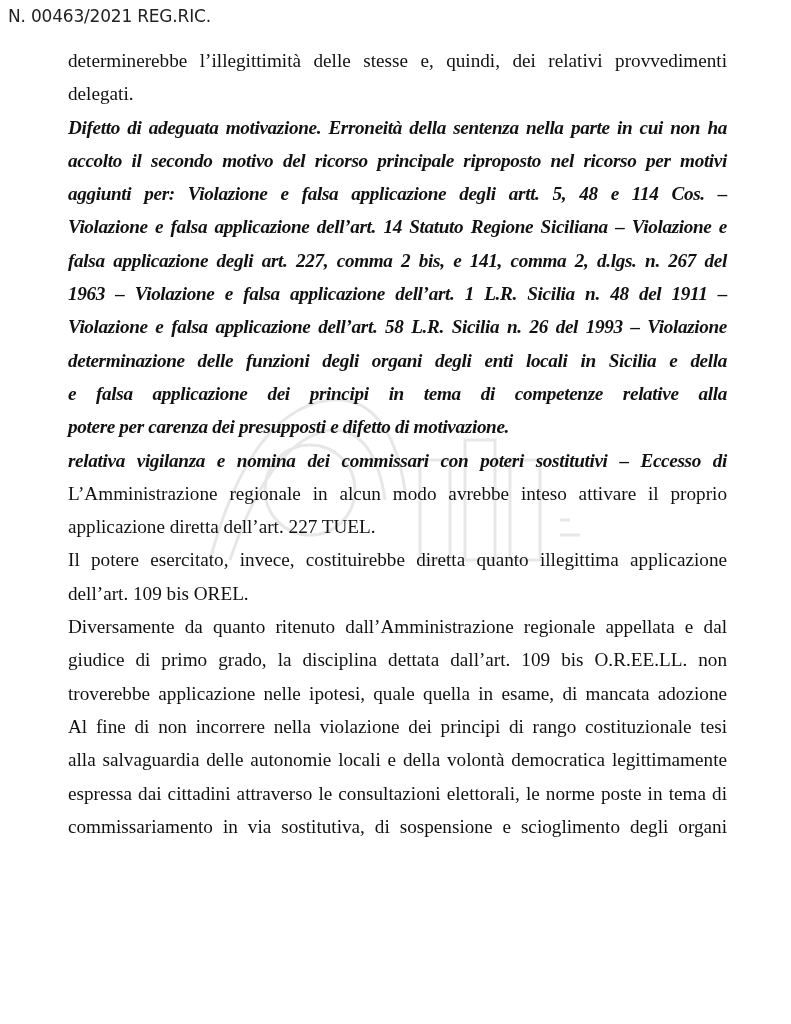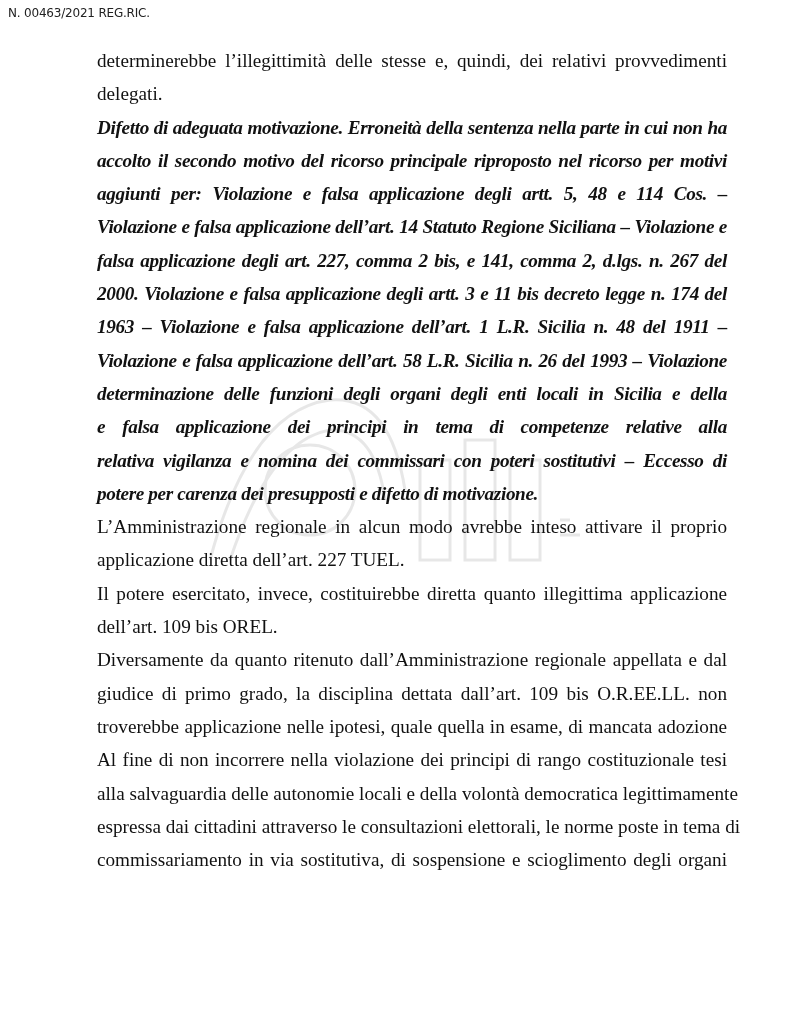--- a/index.html
+++ b/index.html
@@ -2,30 +2,30 @@
 <html><head>
 <meta charset="utf-8">
 <style>
   html, body { margin: 0; padding: 0; background: #ffffff; }
   body {
     width: 791px; height: 1024px; position: relative; overflow: hidden;
     font-family: "Liberation Serif", serif; color: #111111;
   }
   .header {
     position: absolute; left: 8px; top: 6px;
-    font-family: "DejaVu Sans", sans-serif; font-size: 12px; color: #222;
+    font-family: "DejaVu Sans", sans-serif; font-size: 17px; color: #222;
     letter-spacing: -0.2px;
   }
   .body-text {
     position: absolute; left: 68px; top: 44px; width: 659px;
   }
   .line {
     display: block; height: 33.3px; line-height: 33.3px;
     font-size: 19.2px; white-space: nowrap;
-    text-align: justify; text-align-last: justify; margin-left: 29px;
+    text-align: justify; text-align-last: justify;
   }
   .line.last { text-align-last: left; }
   .it { font-style: italic; font-size: 19.6px; letter-spacing: -0.35px; font-weight: bold; }
   .watermark {
     position: absolute; left: 190px; top: 370px; width: 420px; height: 200px;
     opacity: 0.09; pointer-events: none;
   }
 </style>
 </head>
 <body>
@@ -50,27 +50,26 @@
     <span class="line">determinerebbe l’illegittimità delle stesse e, quindi, dei relativi provvedimenti</span>
     <span class="line last">delegati.</span>
   </div>
 
   <div class="it">
     <span class="line">Difetto di adeguata motivazione. Erroneità della sentenza nella parte in cui non ha</span>
     <span class="line">accolto il secondo motivo del ricorso principale riproposto nel ricorso per motivi</span>
     <span class="line">aggiunti per: Violazione e falsa applicazione degli artt. 5, 48 e 114 Cos. –</span>
     <span class="line">Violazione e falsa applicazione dell’art. 14 Statuto Regione Siciliana – Violazione e</span>
     <span class="line">falsa applicazione degli art. 227, comma 2 bis, e 141, comma 2, d.lgs. n. 267 del</span>
-    <span class="line">2000. Violazione e falsa applicazione degli artt. 3 e 11 bis decreto legge n. 174 del</span>
     <span class="line">1963 – Violazione e falsa applicazione dell’art. 1 L.R. Sicilia n. 48 del 1911 –</span>
     <span class="line">Violazione e falsa applicazione dell’art. 58 L.R. Sicilia n. 26 del 1993 – Violazione</span>
     <span class="line">determinazione delle funzioni degli organi degli enti locali in Sicilia e della</span>
     <span class="line">e falsa applicazione dei principi in tema di competenze relative alla</span>
+    <span class="line last">potere per carenza dei presupposti e difetto di motivazione.</span>
     <span class="line">relativa vigilanza e nomina dei commissari con poteri sostitutivi – Eccesso di</span>
-    <span class="line last">potere per carenza dei presupposti e difetto di motivazione.</span>
   </div>
 
   <div>
     <span class="line">L’Amministrazione regionale in alcun modo avrebbe inteso attivare il proprio</span>
     <span class="line last">applicazione diretta dell’art. 227 TUEL.</span>
   </div>
 
   <div>
     <span class="line">Il potere esercitato, invece, costituirebbe diretta quanto illegittima applicazione</span>
     <span class="line last">dell’art. 109 bis OREL.</span>

